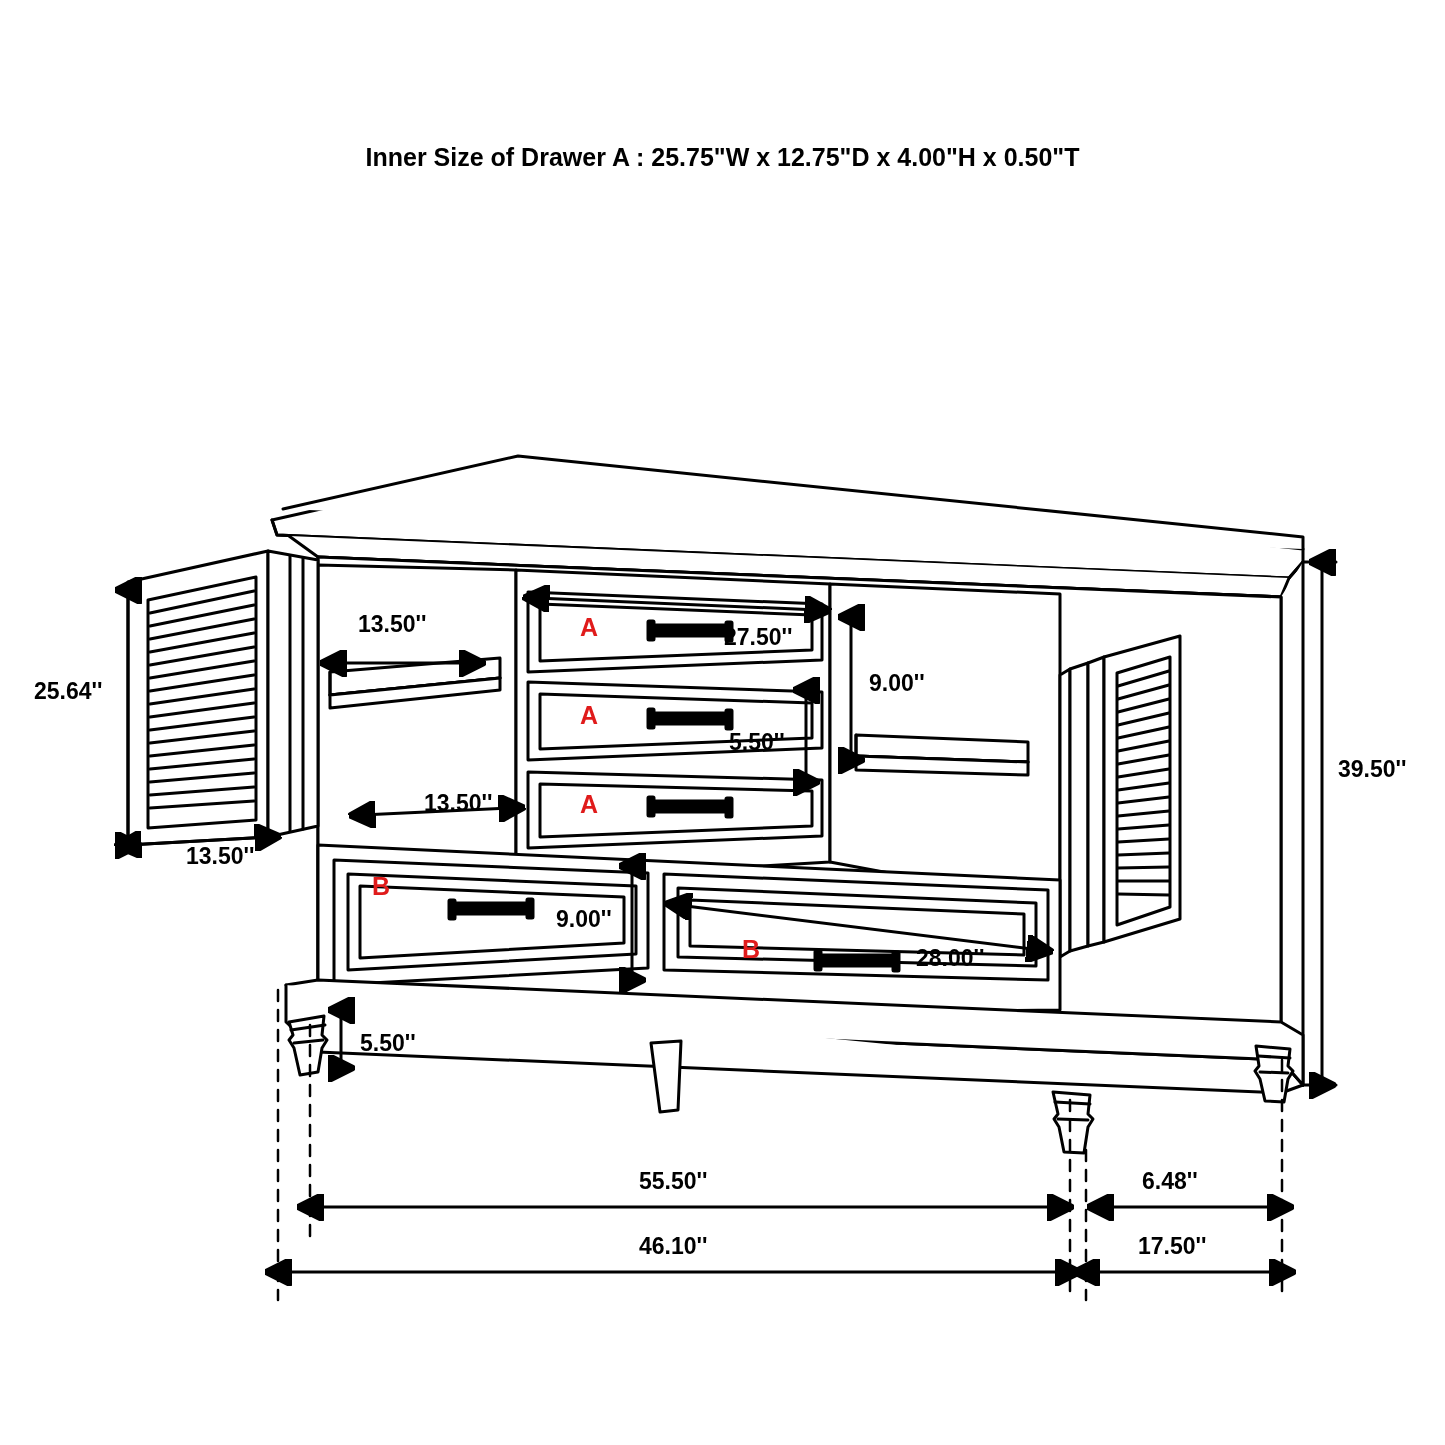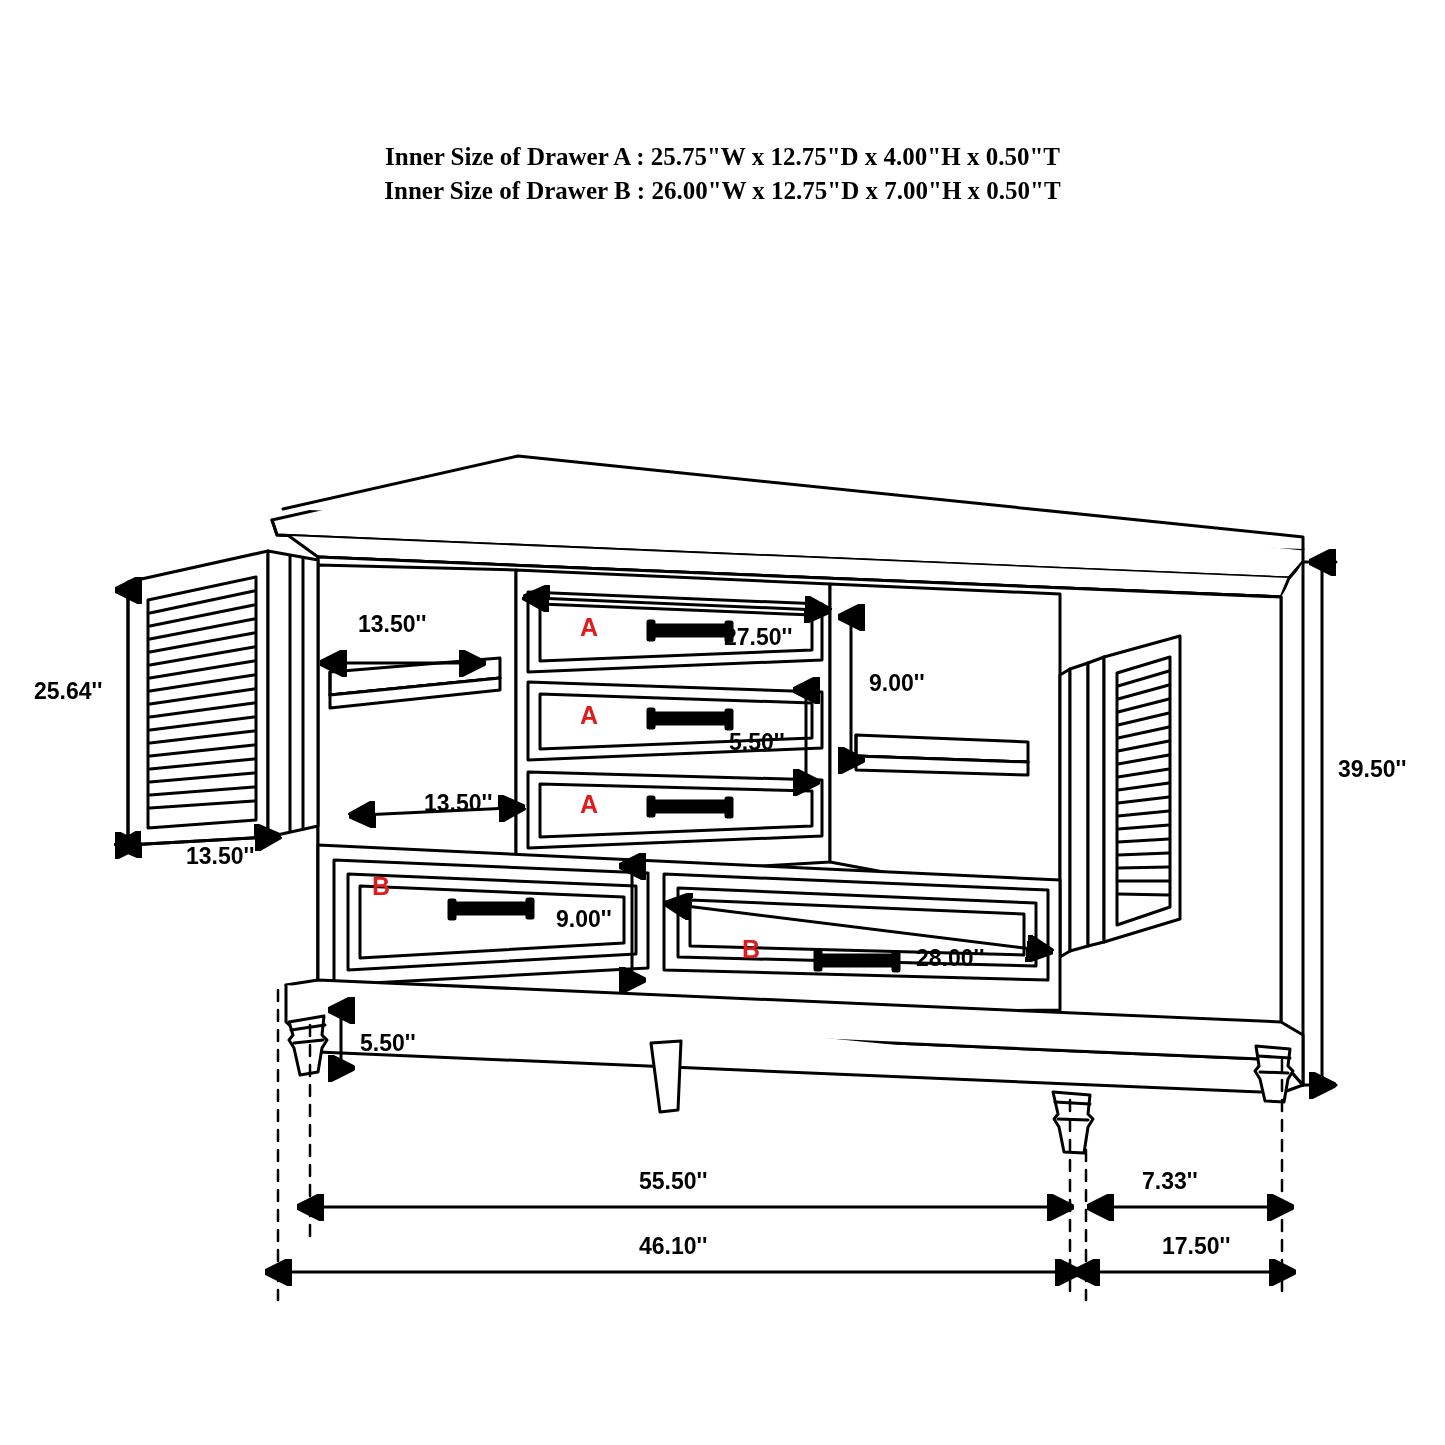--- a/index.html
+++ b/index.html
@@ -25,21 +25,20 @@
   .header-note {
     position: absolute;
     left: 0;
     top: 140px;
     width: 1445px;
     text-align: center;
     font-size: 25px;
     font-weight: bold;
     color: #000000;
     line-height: 34px;
-    font-family: Liberation Serif, serif;
   }
   .dim-label {
     position: absolute;
     font-size: 23px;
     font-weight: bold;
     color: #000000;
     white-space: nowrap;
   }
   .drawer-tag {
     position: absolute;
@@ -49,21 +48,20 @@
     white-space: nowrap;
   }
 </style>
 </head>
 <body>
 
 <div id="page">
 
   <div class="header-note">
     <div>Inner Size of Drawer A : 25.75"W x 12.75"D x 4.00"H x 0.50"T</div>
-    <div>Inner Size of Drawer B : 26.00"W x 12.75"D x 7.00"H x 0.50"T</div>
   </div>
 
   <svg id="diagram-svg" viewBox="0 0 1445 1445">
     <g fill="none" stroke="#000000" stroke-width="3" stroke-linejoin="round" stroke-linecap="round">
 
       <g>
         <path d="M272 520 L512 466 L1303 549 L1303 562 L1289 578 L277 535 Z" fill="#ffffff"></path>
         <path d="M272 520 L277 535 L1289 578 L1303 562" fill="none"></path>
         <path d="M283 509 L518 456 L1303 537 L1303 549" fill="#ffffff"></path>
         <path d="M289 536 L318 557 L1281 597 L1289 578" fill="#ffffff"></path>
@@ -294,17 +292,17 @@
   <div class="dim-label" style="left:724px; top:624px;">27.50''</div>
   <div class="dim-label" style="left:869px; top:670px;">9.00''</div>
   <div class="dim-label" style="left:729px; top:729px;">5.50''</div>
   <div class="dim-label" style="left:186px; top:843px;">13.50''</div>
   <div class="dim-label" style="left:424px; top:790px;">13.50''</div>
   <div class="dim-label" style="left:1338px; top:756px;">39.50''</div>
   <div class="dim-label" style="left:556px; top:906px;">9.00''</div>
   <div class="dim-label" style="left:916px; top:945px;">28.00''</div>
   <div class="dim-label" style="left:360px; top:1030px;">5.50''</div>
   <div class="dim-label" style="left:639px; top:1168px;">55.50''</div>
-  <div class="dim-label" style="left:1142px; top:1168px;">7.33''</div>
+  <div class="dim-label" style="left:1142px; top:1168px;">6.48''</div>
   <div class="dim-label" style="left:639px; top:1233px;">46.10''</div>
-  <div class="dim-label" style="left:1138px; top:1233px;margin-left:24px;">17.50''</div>
+  <div class="dim-label" style="left:1138px; top:1233px;">17.50''</div>
 
 </div>
 
 </body></html>

